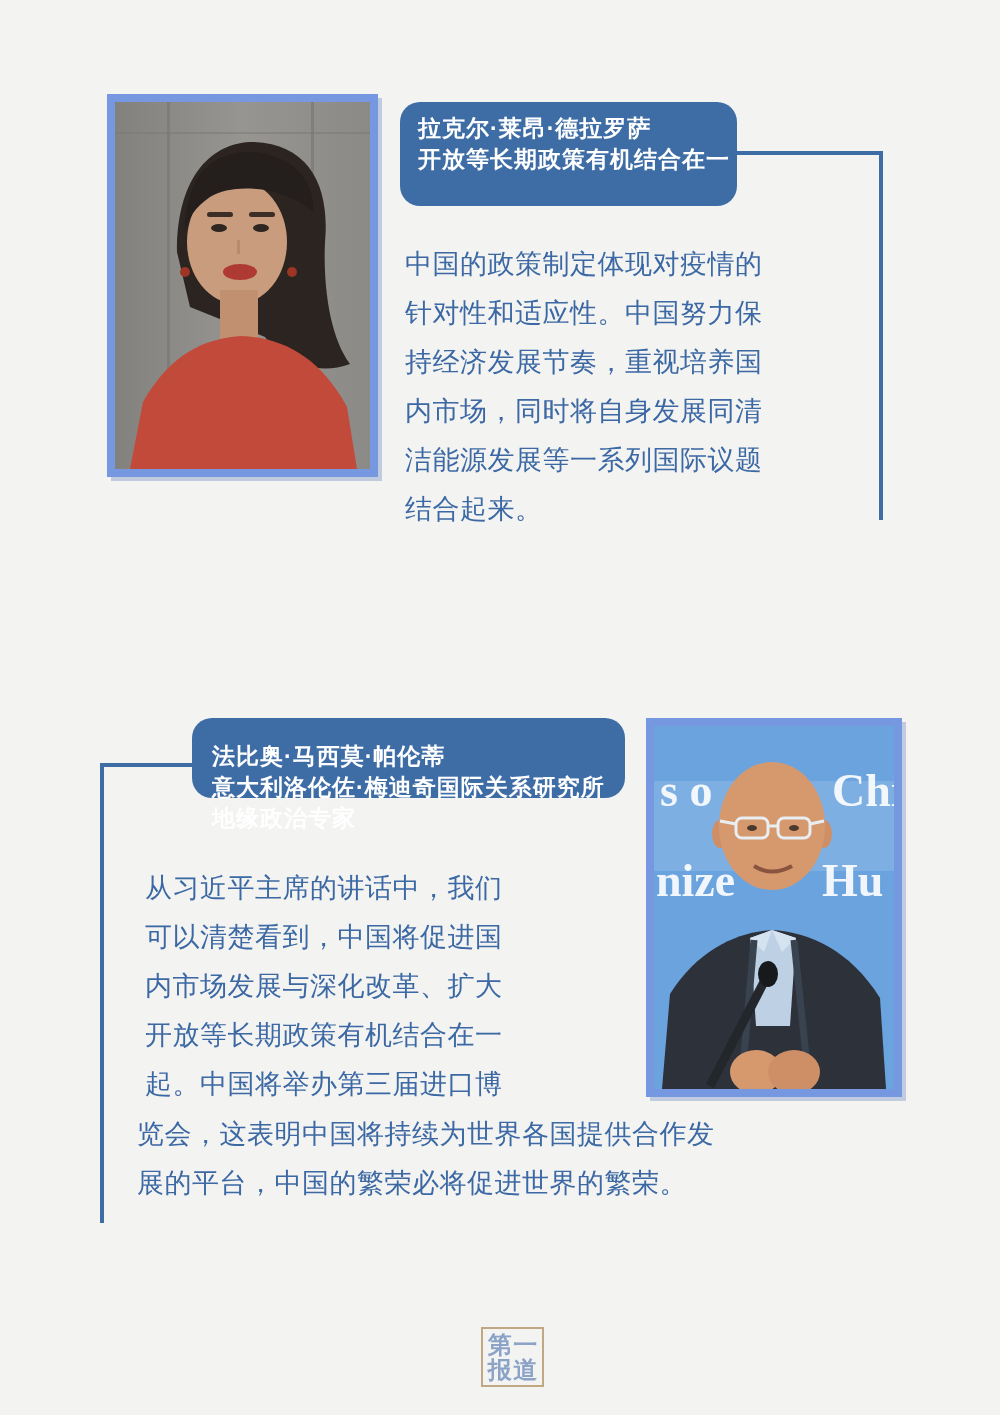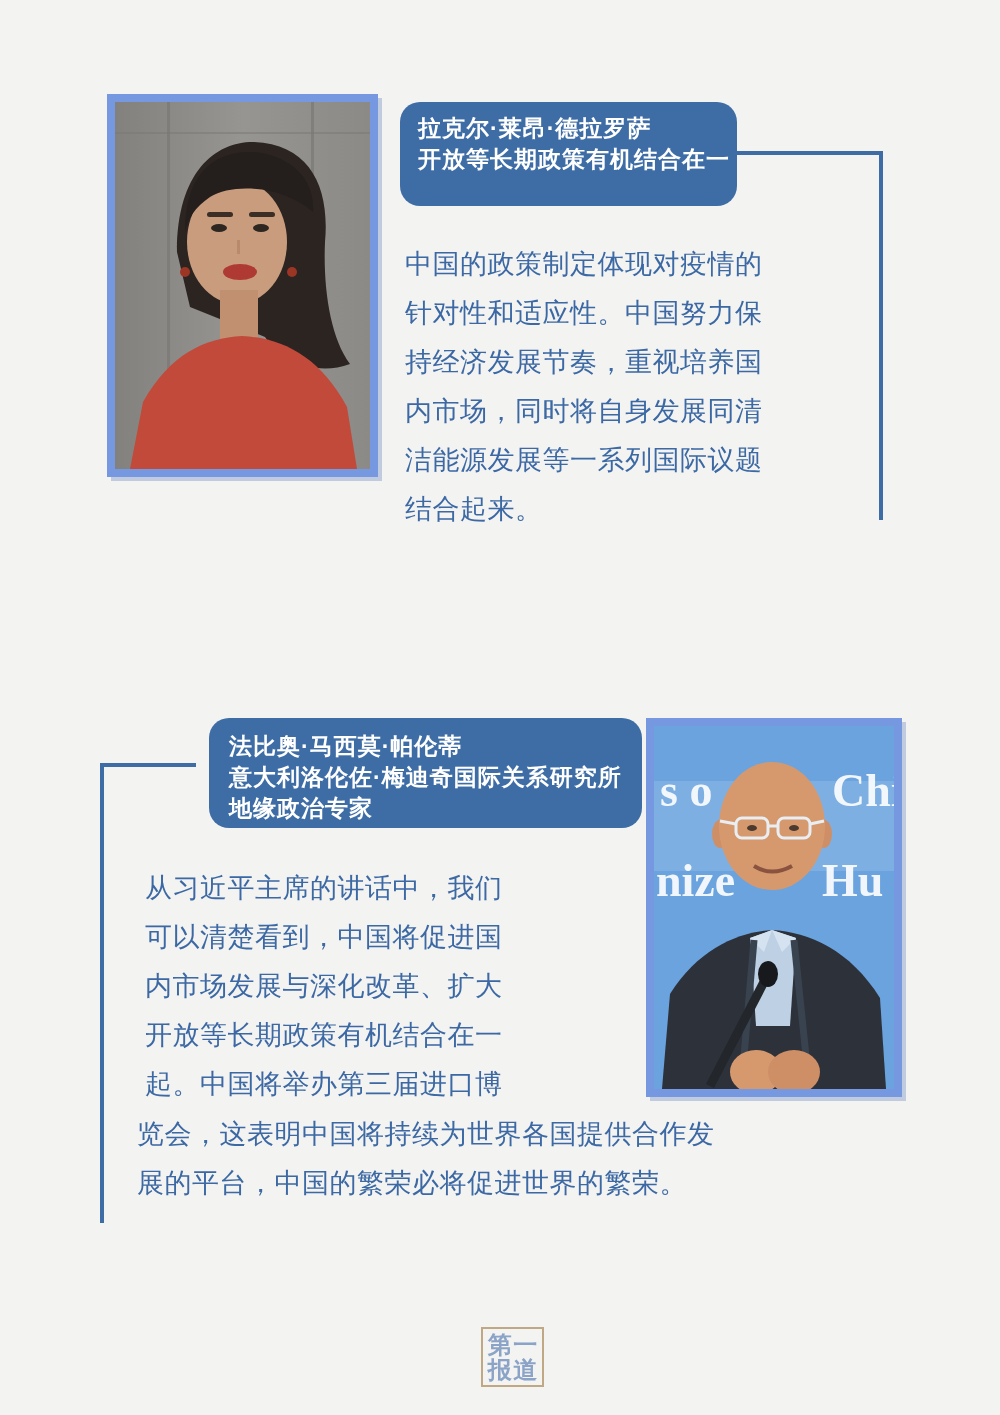--- a/index.html
+++ b/index.html
@@ -28,21 +28,21 @@
   .photo1{left:107px;top:94px;width:271px;height:383px;}
   .photo2{left:646px;top:718px;width:256px;height:379px;}
   
   .badge{
     position:absolute;box-sizing:border-box;
     background:var(--accent);border-radius:20px;
     color:var(--badge-text);font-weight:bold;
     font-size:23px;line-height:31px;letter-spacing:1px;
   }
   .badge1{left:400px;top:102px;width:337px;height:104px;padding:11px 0 10px 18px;}
-  .badge2{left:209px;top:718px;width:433px;height:110px;padding:13px 0 0 20px;}
+  .badge2{left:192px;top:718px;width:433px;height:80px;padding:23px 0 0 20px;}
   
   .conn{position:absolute;background:var(--accent);}
   .conn1-h{left:735px;top:151px;width:148px;height:4px;}
   .conn1-v{left:879px;top:151px;width:4px;height:369px;}
   .conn2-h{left:100px;top:763px;width:96px;height:4px;}
   .conn2-v{left:100px;top:763px;width:4px;height:460px;}
   
   .quote{
     position:absolute;color:var(--quote);
     font-family:"Liberation Serif","DejaVu Serif",serif;

